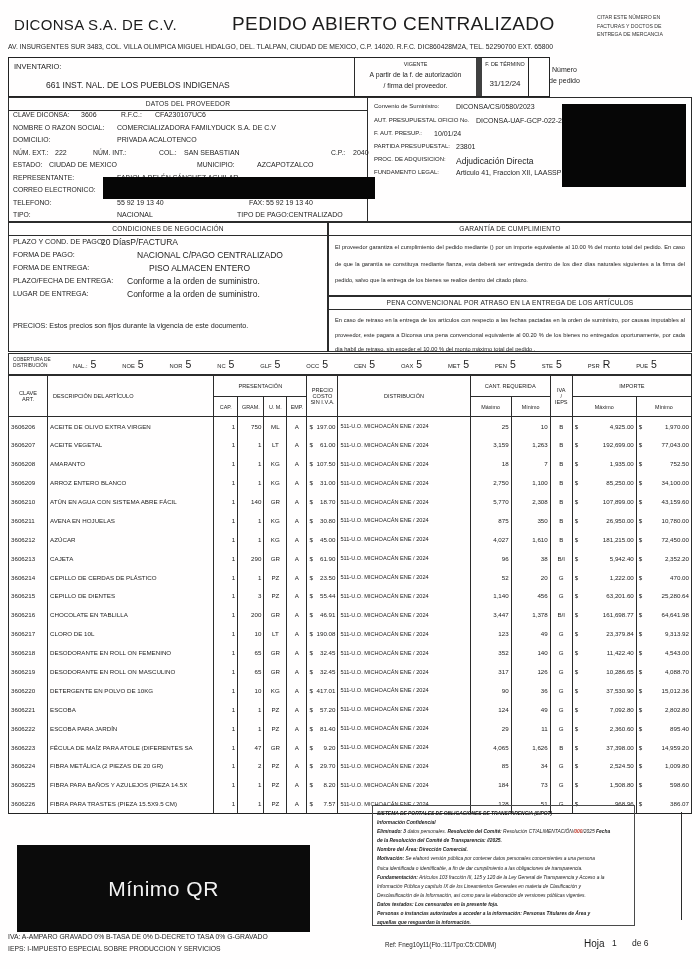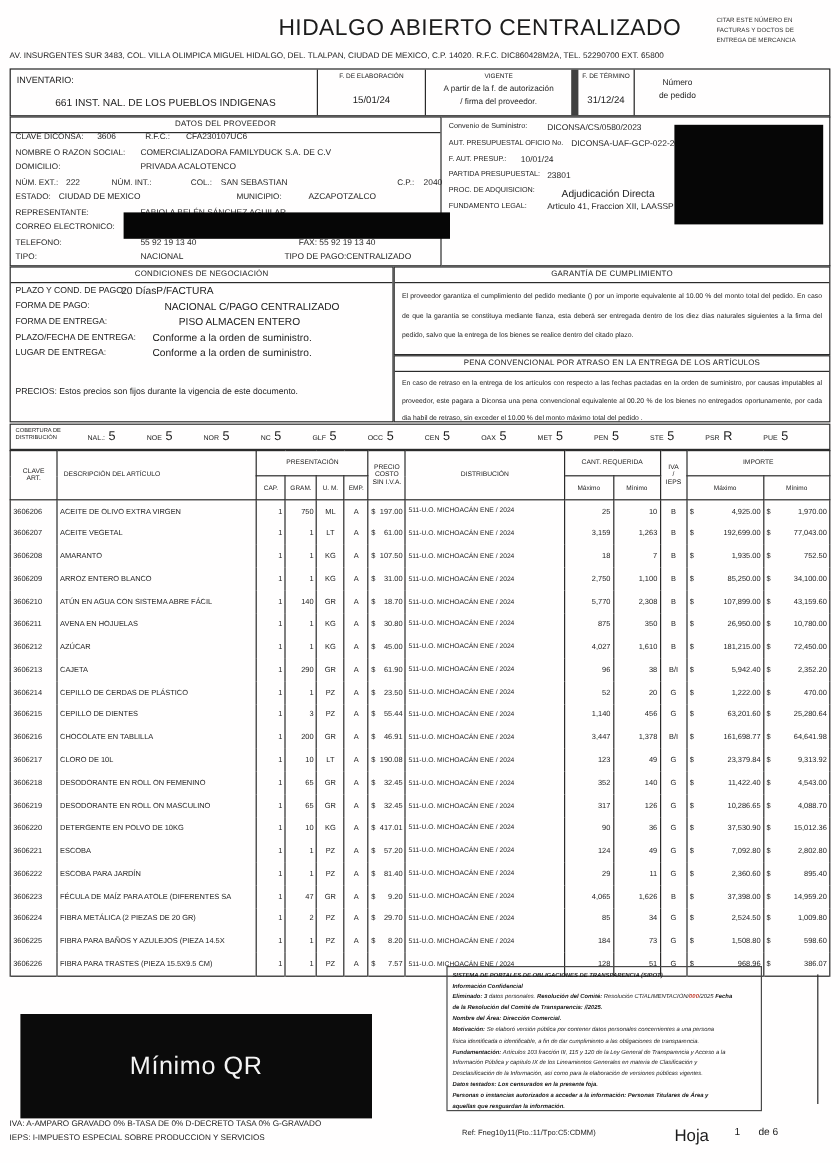--- a/index.html
+++ b/index.html
@@ -16,21 +16,21 @@
   .box-title{text-align:center;font-size:6.6px;padding-top:2px;height:10px;
              border-bottom:1px solid #2b2b2b;letter-spacing:.2px;}
   .fline{position:absolute;left:0;width:100%;height:10px;}
   .seg{position:absolute;white-space:nowrap;}
   .seg.lab{font-size:6.8px;}
   .seg.val{font-size:7px;}
   .seg.lsm{font-size:6px;}
   .seg.vlg{font-size:8.5px;}
   .seg.nlab{font-size:7.2px;}
   
-  .inv-bar{left:8px;top:57px;width:684px;height:40px;border:1.5px solid #222;box-sizing:border-box;}
+  .inv-bar{left:8px;top:57px;width:542px;height:40px;border:1.5px solid #222;box-sizing:border-box;}
   .inv-c{position:absolute;top:0;height:100%;box-sizing:border-box;}
   .inv-c1{left:0;width:255px;}
   .inv-c2{left:255px;width:90px;border-left:1px solid #2b2b2b;}
   .inv-c3{left:345px;width:122px;border-left:1px solid #2b2b2b;}
   .inv-c4{left:467px;width:52px;border-left:6px solid #404040;}
   .inv-c5{left:519px;width:72px;border-left:1.5px solid #222;}
   .inv-c6{left:591px;width:91px;}
   .inv-lab1{position:absolute;left:5px;top:4px;font-size:7.5px;}
   .inv-val1{position:absolute;left:37px;top:22px;font-size:8.5px;white-space:nowrap;}
   .c-lab{position:absolute;left:0;right:0;top:3px;text-align:center;font-size:5.4px;}
@@ -83,45 +83,42 @@
   .qr-box span{color:#f4f4f4;font-size:21px;letter-spacing:.5px;}
   .sipot{left:372px;top:805px;width:263px;height:121px;border:1px solid #4a4a4a;
          box-sizing:border-box;padding:3px 4px;font-style:italic;font-size:4.9px;
          line-height:9.1px;color:#1a1a1a;}
   .sipot .b{font-weight:bold;}
   .sipot .r{font-weight:bold;}
   
   .ft-iva{left:8px;top:933px;font-size:6.8px;}
   .ft-ieps{left:8px;top:945px;font-size:6.8px;}
   .ft-ref{left:385px;top:941px;font-size:6.3px;}
-  .ft-hoja{left:562px;top:938px;font-size:14px;}
+  .ft-hoja{left:584px;top:938px;font-size:10px;}
   .ft-num{left:612px;top:938px;font-size:8.5px;}
   .ft-of{left:632px;top:938px;font-size:8.5px;}
 </style>
 </head>
 <body>
 
 <div class="page">
 
-  <div class="abs hdr-title">HIDALGO ABIERTO CENTRALIZADO</div>
+  <div class="abs hdr-company">DICONSA S.A. DE C.V.</div>
+  <div class="abs hdr-title">PEDIDO ABIERTO CENTRALIZADO</div>
   <div class="abs hdr-note">
     <div>CITAR ESTE NÚMERO EN</div>
     <div>FACTURAS Y DOCTOS DE</div>
     <div>ENTREGA DE MERCANCIA</div>
   </div>
   <div class="abs hdr-address">AV. INSURGENTES SUR 3483, COL. VILLA OLIMPICA MIGUEL HIDALGO, DEL. TLALPAN, CIUDAD DE MEXICO, C.P. 14020. R.F.C. DIC860428M2A, TEL. 52290700 EXT. 65800</div>
 
   <div class="abs inv-bar">
     <div class="inv-c inv-c1">
       <span class="inv-lab1">INVENTARIO:</span>
       <span class="inv-val1">661 INST. NAL. DE LOS PUEBLOS INDIGENAS</span>
-    </div>
-    <div class="inv-c inv-c2">
-      <span class="c-lab">F. DE ELABORACIÓN</span>
-      <span class="c-val">15/01/24</span>
     </div>
     <div class="inv-c inv-c3">
       <span class="c-lab">VIGENTE</span>
       <span class="c-vig1">A partir de la f. de autorización</span>
       <span class="c-vig2">/ firma del proveedor.</span>
     </div>
     <div class="inv-c inv-c4">
       <span class="c-lab">F. DE TÉRMINO</span>
       <span class="c-val">31/12/24</span>
     </div>
@@ -196,21 +193,21 @@
         <div class="fline" style="top: 32px;">
           <span class="seg lsm" style="left: 6px;">F. AUT. PRESUP.:</span>
           <span class="seg val" style="left: 66px;">10/01/24</span>
         </div>
         <div class="fline" style="top: 45px;">
           <span class="seg lsm" style="left: 6px;">PARTIDA PRESUPUESTAL:</span>
           <span class="seg val" style="left: 88px;">23801</span>
         </div>
         <div class="fline" style="top: 58px;">
           <span class="seg lsm" style="left: 6px;">PROC. DE ADQUISICION:</span>
-          <span class="seg vlg" style="left: 100px;">Adjudicación Directa</span>
+          <span class="seg vlg" style="left: 88px;">Adjudicación Directa</span>
         </div>
         <div class="fline" style="top: 71px;">
           <span class="seg lsm" style="left: 6px;">FUNDAMENTO LEGAL:</span>
           <span class="seg val" style="left: 88px;">Articulo 41, Fraccion XII, LAASSP</span>
         </div>
       </div>
   </div>
 
   <div class="box neg-box">
     <div class="box-title">CONDICIONES DE NEGOCIACIÓN</div>

